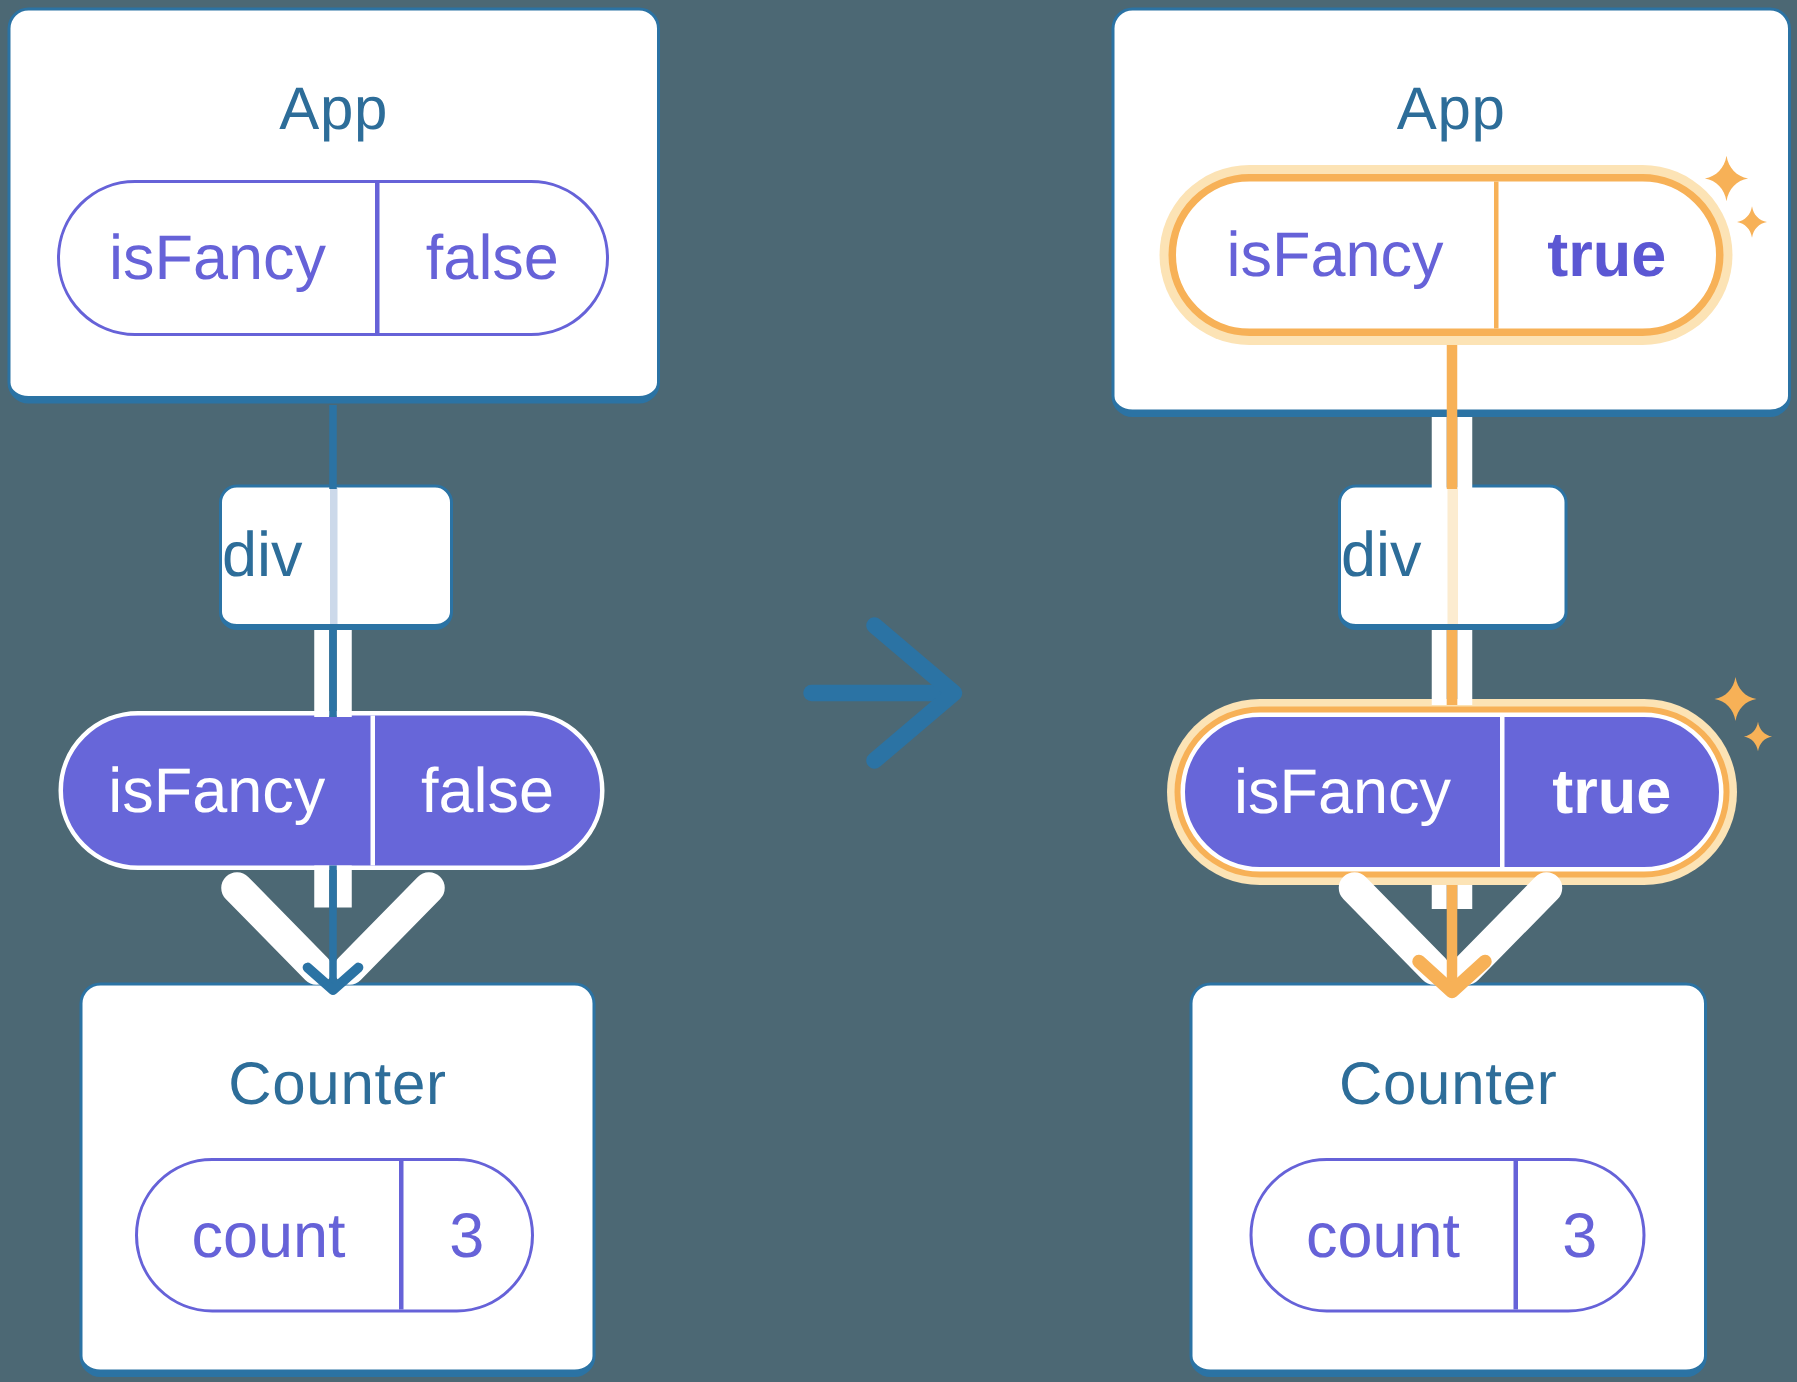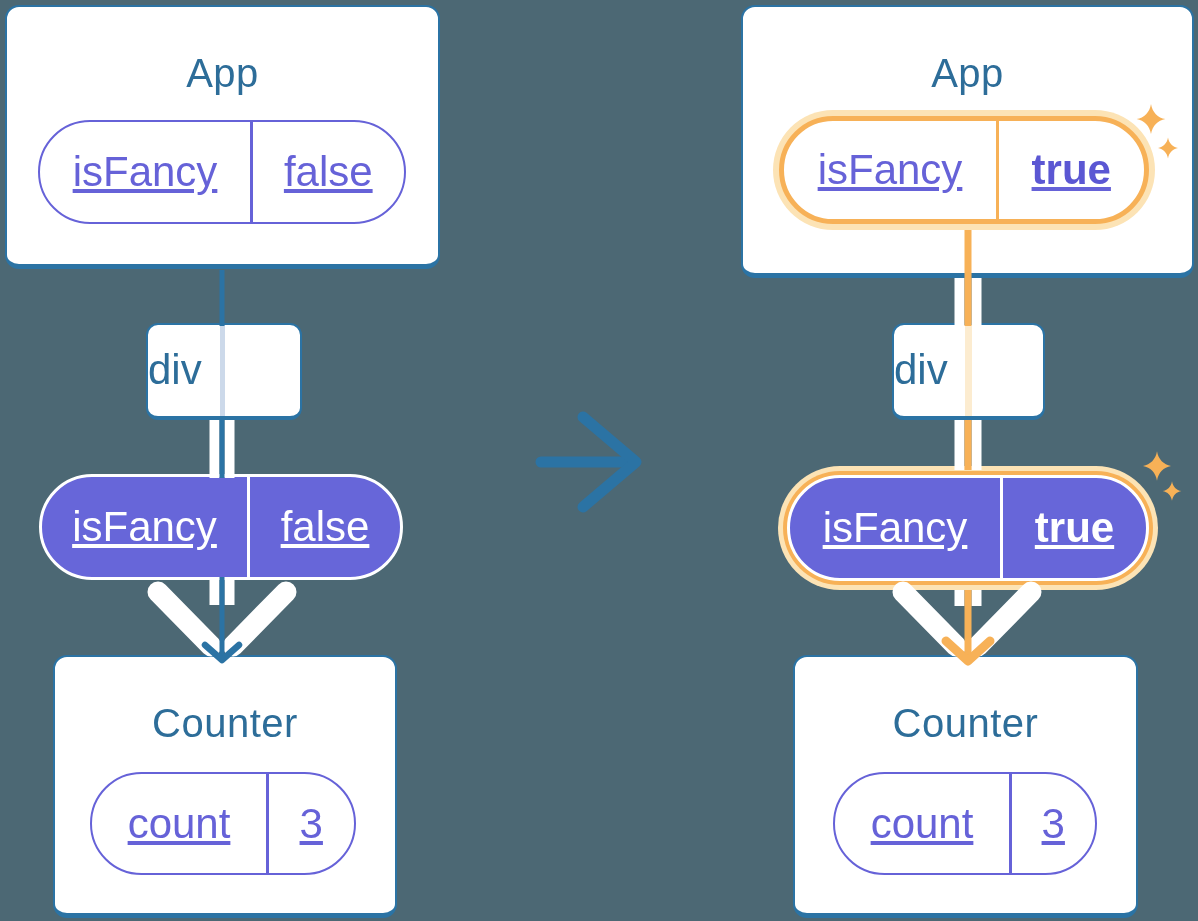--- a/index.html
+++ b/index.html
@@ -12,21 +12,21 @@
     position:absolute; background:#fff; box-sizing:border-box;
     border:2px solid var(--line); border-bottom-width:5px; border-radius:14px;
     z-index:1;
   }
   .card-title {
     margin-top:44px; text-align:center; font-size:40px; font-weight:500;
     color:var(--title); letter-spacing:0.5px;
   }
   .pill {
     position:absolute; display:flex; box-sizing:border-box;
-    border-radius:999px; font-size:42px; z-index:2; background:#fff;text-decoration:underline;
+    border-radius:999px; font-size:42px; z-index:2; background:#fff;
   }
   .seg { display:flex; align-items:center; justify-content:center; white-space:nowrap; }
   .k { flex:0 0 auto; }
   .v { flex:1 1 auto; }
   .sep { align-self:stretch; width:2.5px; flex:0 0 auto; }
   
   .pill-outline { border:2.5px solid var(--purpleText); color:var(--purpleText); }
   .pill-outline .sep { background:var(--purpleText); }
   
   .pill-filled { background:var(--purple); border:3px solid #fff; color:#fff; }

